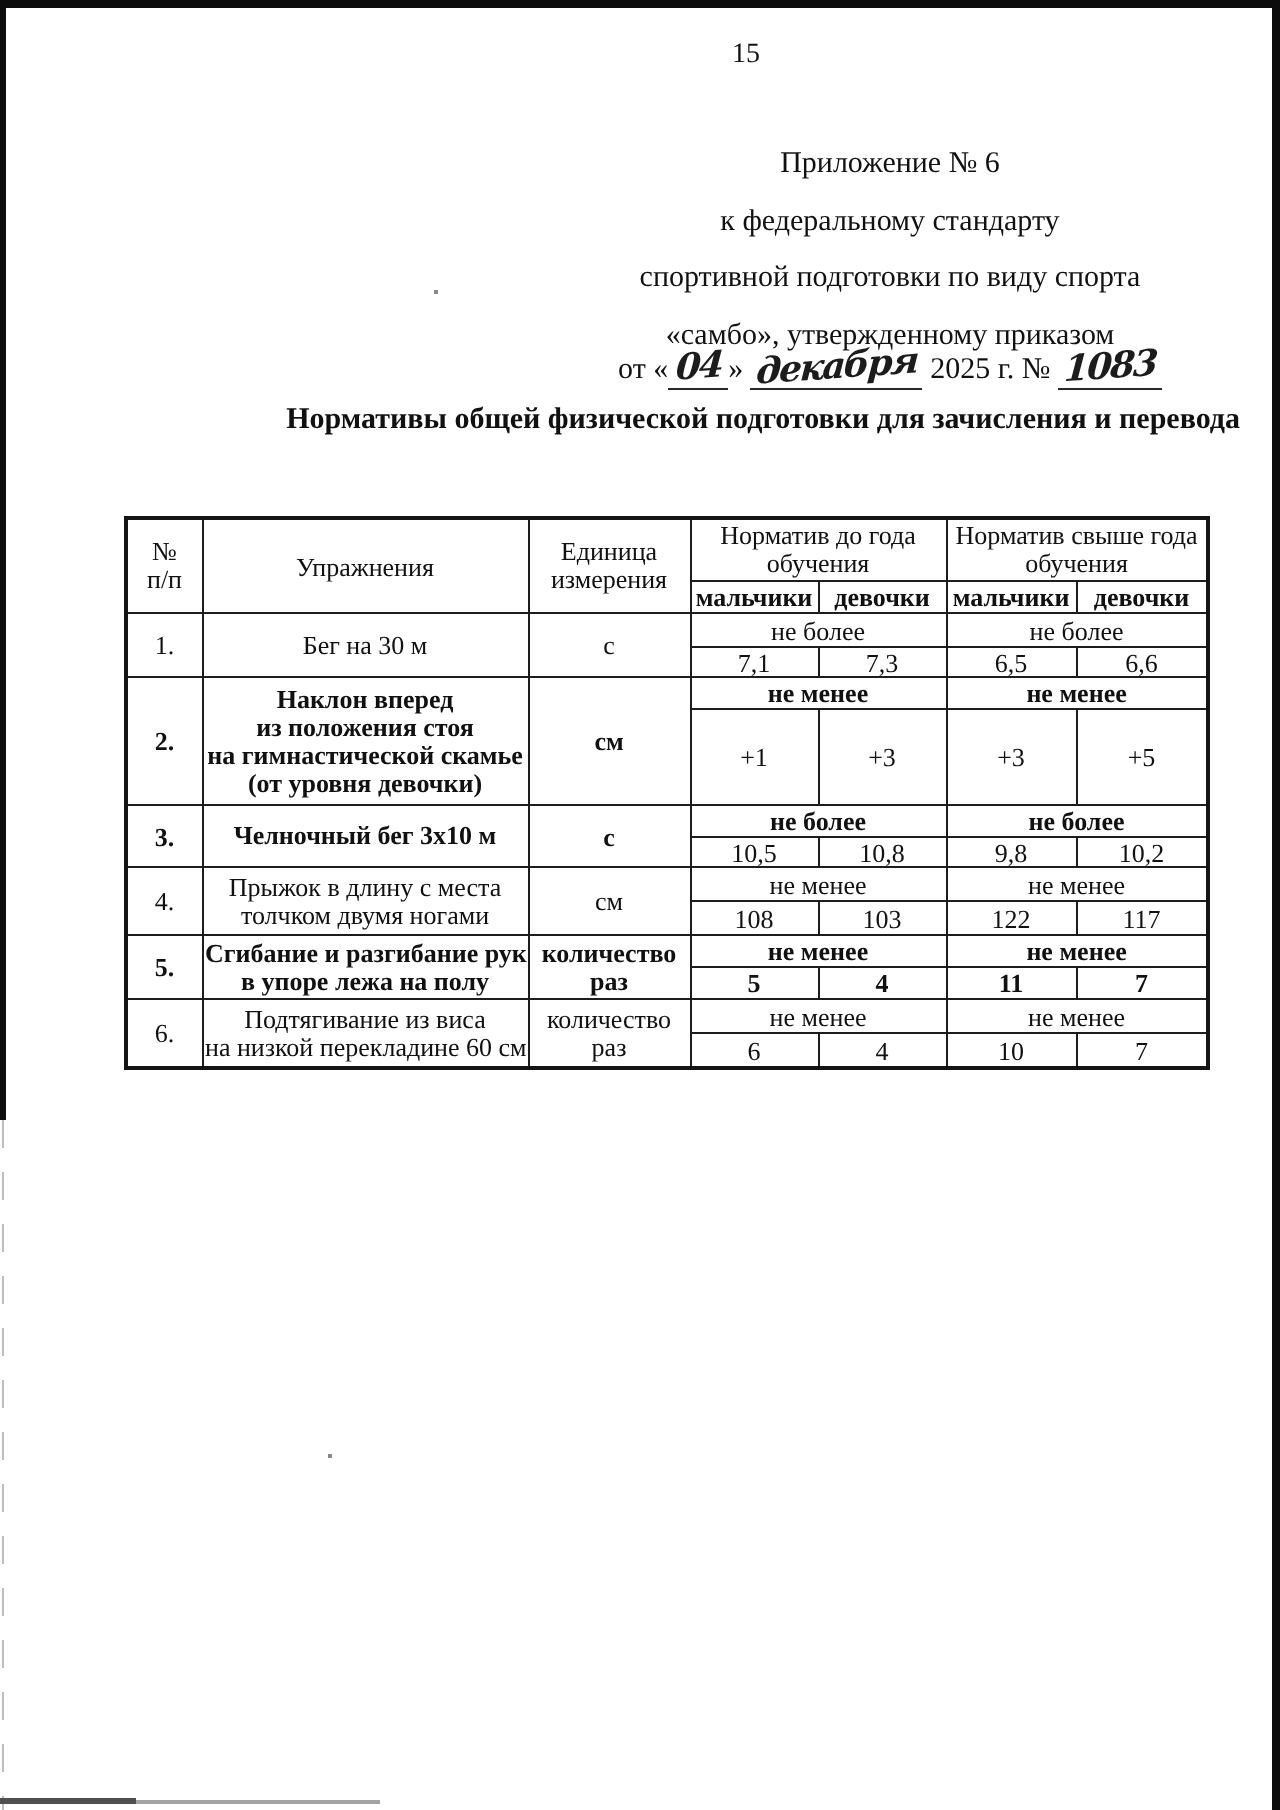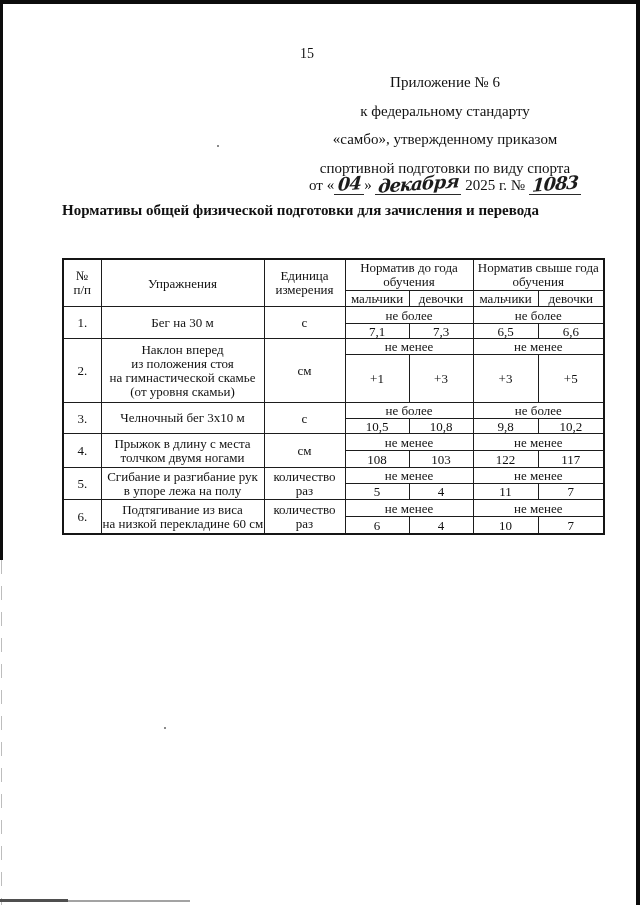--- a/index.html
+++ b/index.html
@@ -11,44 +11,44 @@
   
   .edge-top    { position:absolute; top:0; left:0; width:640px; height:4px; background:#0c0c0c; }
   .edge-left   { position:absolute; top:0; left:0; width:3px; height:560px; background:#0c0c0c; }
   .edge-left-faint { position:absolute; top:560px; left:1px; width:1px; height:345px;
     background:repeating-linear-gradient(to bottom,#bdbdbd 0 14px, transparent 14px 26px); }
   .edge-right  { position:absolute; top:0; right:0; width:4px; height:905px; background:#0c0c0c; }
   .edge-bottom-dark  { position:absolute; left:0; top:899px; width:68px; height:3px; background:#4f4f4f; }
   .edge-bottom-light { position:absolute; left:68px; top:900px; width:122px; height:2px; background:#a3a3a3; }
   .speck { position:absolute; width:2px; height:2px; background:#8a8a8a; }
 
-  .page-number { position:absolute; top:46px; left:300px; width:80px; text-align:left; font-size:14px; }
+  .page-number { position:absolute; top:20px; left:300px; width:80px; text-align:right; font-size:14px; }
 
   .appendix { position:absolute; top:62px; left:278px; width:334px; text-align:center;
     font-size:15px; line-height:16.5px; }
   .appendix .line { white-space:nowrap;margin-top:12px; }
   .date-line { margin-top:1px; white-space:nowrap; }
   .uline { display:inline-block; border-bottom:1.5px solid #2a2a2a; text-align:center; vertical-align:baseline; }
   .uline.day { min-width:30px; }
   .uline.month { min-width:86px; }
   .uline.number { min-width:52px; }
   .hw { display:inline-block; font-family:"DejaVu Serif", serif; font-style:italic; font-weight:bold;
     font-size:18px; line-height:12px; transform:rotate(-4deg) skewX(-8deg); letter-spacing:-1px; color:#1c1c1c; }
 
-  .doc-title { position:absolute; top:202px; left:62px; width:541px; text-align:left;
+  .doc-title { position:absolute; top:202px; left:79px; width:541px; text-align:right;
     font-weight:bold; font-size:15px; line-height:17.5px; }
   .doc-title .line { white-space:nowrap; }
 
   .norm-table { position:absolute; top:258px; left:62px; border-collapse:collapse;
     table-layout:fixed; width:541px; }
   .norm-table td { border:1px solid #1d1d1d; text-align:center; vertical-align:middle;
     font-size:13px; line-height:13px; padding:0 1px; overflow:visible; }
   .norm-table { border:2px solid #151515; }
   .norm-table .xline { line-height:14px; white-space:nowrap; }
-  tr.h30 td { height:30px; } tr.h15 td { height:15px; } tr.h16 td { height:16px; }
+  tr.h30 td { height:30px; } tr.h15 td { height:15px;font-weight:bold; } tr.h16 td { height:16px; }
   tr.h14 td { height:14px; } tr.h47 td { height:47px; }
 </style>
 </head>
 <body>
 
 <div class="page">
 
   <div class="edge-top"></div>
   <div class="edge-left"></div>
   <div class="edge-left-faint"></div>
@@ -56,22 +56,22 @@
   <div class="edge-bottom-dark"></div>
   <div class="edge-bottom-light"></div>
   <div class="speck" style="left:164px; top:727px;"></div>
   <div class="speck" style="left:217px; top:145px;"></div>
 
   <div class="page-number">15</div>
 
   <div class="appendix">
     <div class="line">Приложение № 6</div>
     <div class="line">к федеральному стандарту</div>
+    <div class="line">спортивной подготовки по виду спорта</div>
     <div class="line">«самбо», утвержденному приказом</div>
-    <div class="line">спортивной подготовки по виду спорта</div>
     <div class="date-line"><span>от «</span><span class="uline day"><span class="hw">04</span></span><span>»</span> <span class="uline month"><span class="hw">декабря</span></span> <span>2025 г. №</span> <span class="uline number"><span class="hw">1083</span></span></div>
   </div>
 
   <div class="doc-title">
     <div class="line">Нормативы общей физической подготовки для зачисления и перевода</div>
   </div>
 
   <table class="norm-table">
     <colgroup>
       <col style="width:38px">
@@ -125,21 +125,21 @@
         <td>6,5</td>
         <td>6,6</td>
       </tr>
 
       <tr class="h15">
         <td rowspan="2">2.</td>
         <td rowspan="2">
           <div class="xline">Наклон вперед</div>
           <div class="xline">из положения стоя</div>
           <div class="xline">на гимнастической скамье</div>
-          <div class="xline">(от уровня скамьи)</div>
+          <div class="xline">(от уровня девочки)</div>
         </td>
         <td rowspan="2">см</td>
         <td colspan="2">не менее</td>
         <td colspan="2">не менее</td>
       </tr>
       <tr class="h47">
         <td>+1</td>
         <td>+3</td>
         <td>+3</td>
         <td>+5</td>

